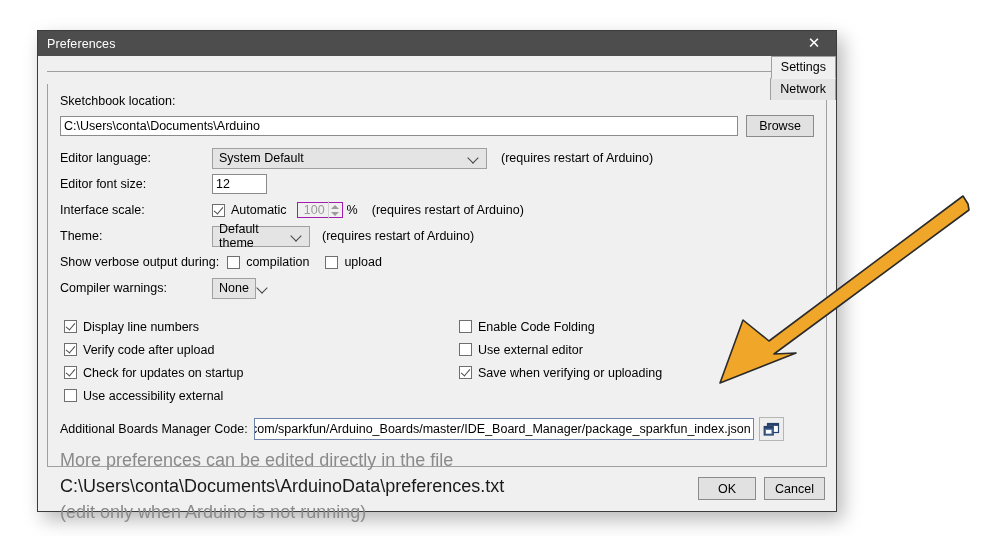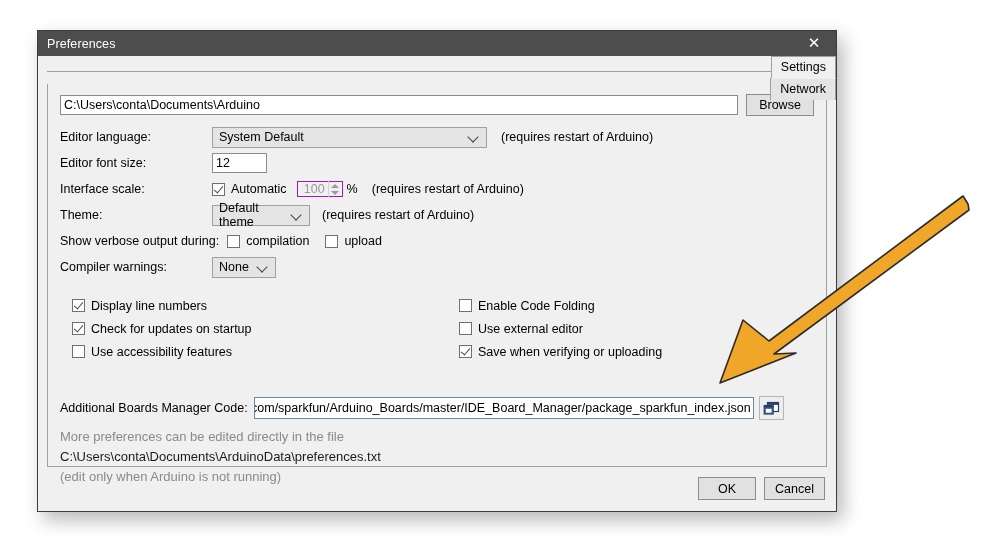--- a/index.html
+++ b/index.html
@@ -233,32 +233,32 @@
   .spin-arrows i {
     display: block;
     width: 0; height: 0;
     border-left: 4px solid transparent;
     border-right: 4px solid transparent;
   }
   .spin-arrows i.up { border-bottom: 4px solid #9a9a9a; }
   .spin-arrows i.dn { border-top: 4px solid #9a9a9a; }
 
   .hint {
-    font-size: 13px;
+    font-size: 18px;
     color: #8a8a8a;
   }
   .hint.dark { color: #1a1a1a; }
 
   
   .cbgrid {
     margin-top: 14px;
     position: relative;
     height: 96px;
   }
-  .cbgrid .col-l { position: absolute; left: 12px; top: 0; }
+  .cbgrid .col-l { position: absolute; left: 4px; top: 0; }
   .cbgrid .col-r { position: absolute; left: 399px; top: 0; }
   .cbgrid .cbrow { height: 23px; }
 
   
   .boards-row {
     display: flex;
     align-items: center;
     margin-top: 6px;
   }
   .boards-row .lblw { font-size: 12.5px; }
@@ -329,20 +329,21 @@
     <span class="close-btn">✕</span>
   </div>
 
   <div class="tabstrip">
     <div class="tab active">Settings</div>
     <div class="tab">Network</div>
   </div>
 
   <div class="panel">
 
+    <div class="lbl" style="margin-bottom:7px;">Sketchbook location:</div>
     <div style="display:flex; align-items:center; margin-bottom:8px;">
       <div class="textfield" style="width:706px;">C:\Users\conta\Documents\Arduino</div>
       <div class="btn" style="margin-left:8px; min-width:68px;">Browse</div>
     </div>
 
     <div class="row">
       <div class="row-label">Editor language:</div>
       <div class="combo" style="width:275px;">
         <span>System Default</span>
         <span class="chev"></span>
@@ -388,39 +389,43 @@
         <span>compilation</span>
       </div>
       <div class="cbrow" style="margin-left:16px;">
         <span class="cb"></span>
         <span>upload</span>
       </div>
     </div>
 
     <div class="row">
       <div class="row-label">Compiler warnings:</div>
-      <div class="combo" style="width:64px;">
+      <div class="combo" style="width:44px;">
         <span>None</span>
         <span class="chev"></span>
       </div>
     </div>
 
     <div class="cbgrid">
       <div class="col-l">
         <div class="cbrow">
           <span class="cb checked"></span>
           <span>Display line numbers</span>
         </div>
         <div class="cbrow">
           <span class="cb checked"></span>
+          <span>Verify code after upload</span>
+        </div>
+        <div class="cbrow">
+          <span class="cb checked"></span>
           <span>Check for updates on startup</span>
         </div>
         <div class="cbrow">
           <span class="cb"></span>
-          <span>Use accessibility features</span>
+          <span>Use accessibility external</span>
         </div>
       </div>
       <div class="col-r">
         <div class="cbrow">
           <span class="cb"></span>
           <span>Enable Code Folding</span>
         </div>
         <div class="cbrow">
           <span class="cb"></span>
           <span>Use external editor</span>

